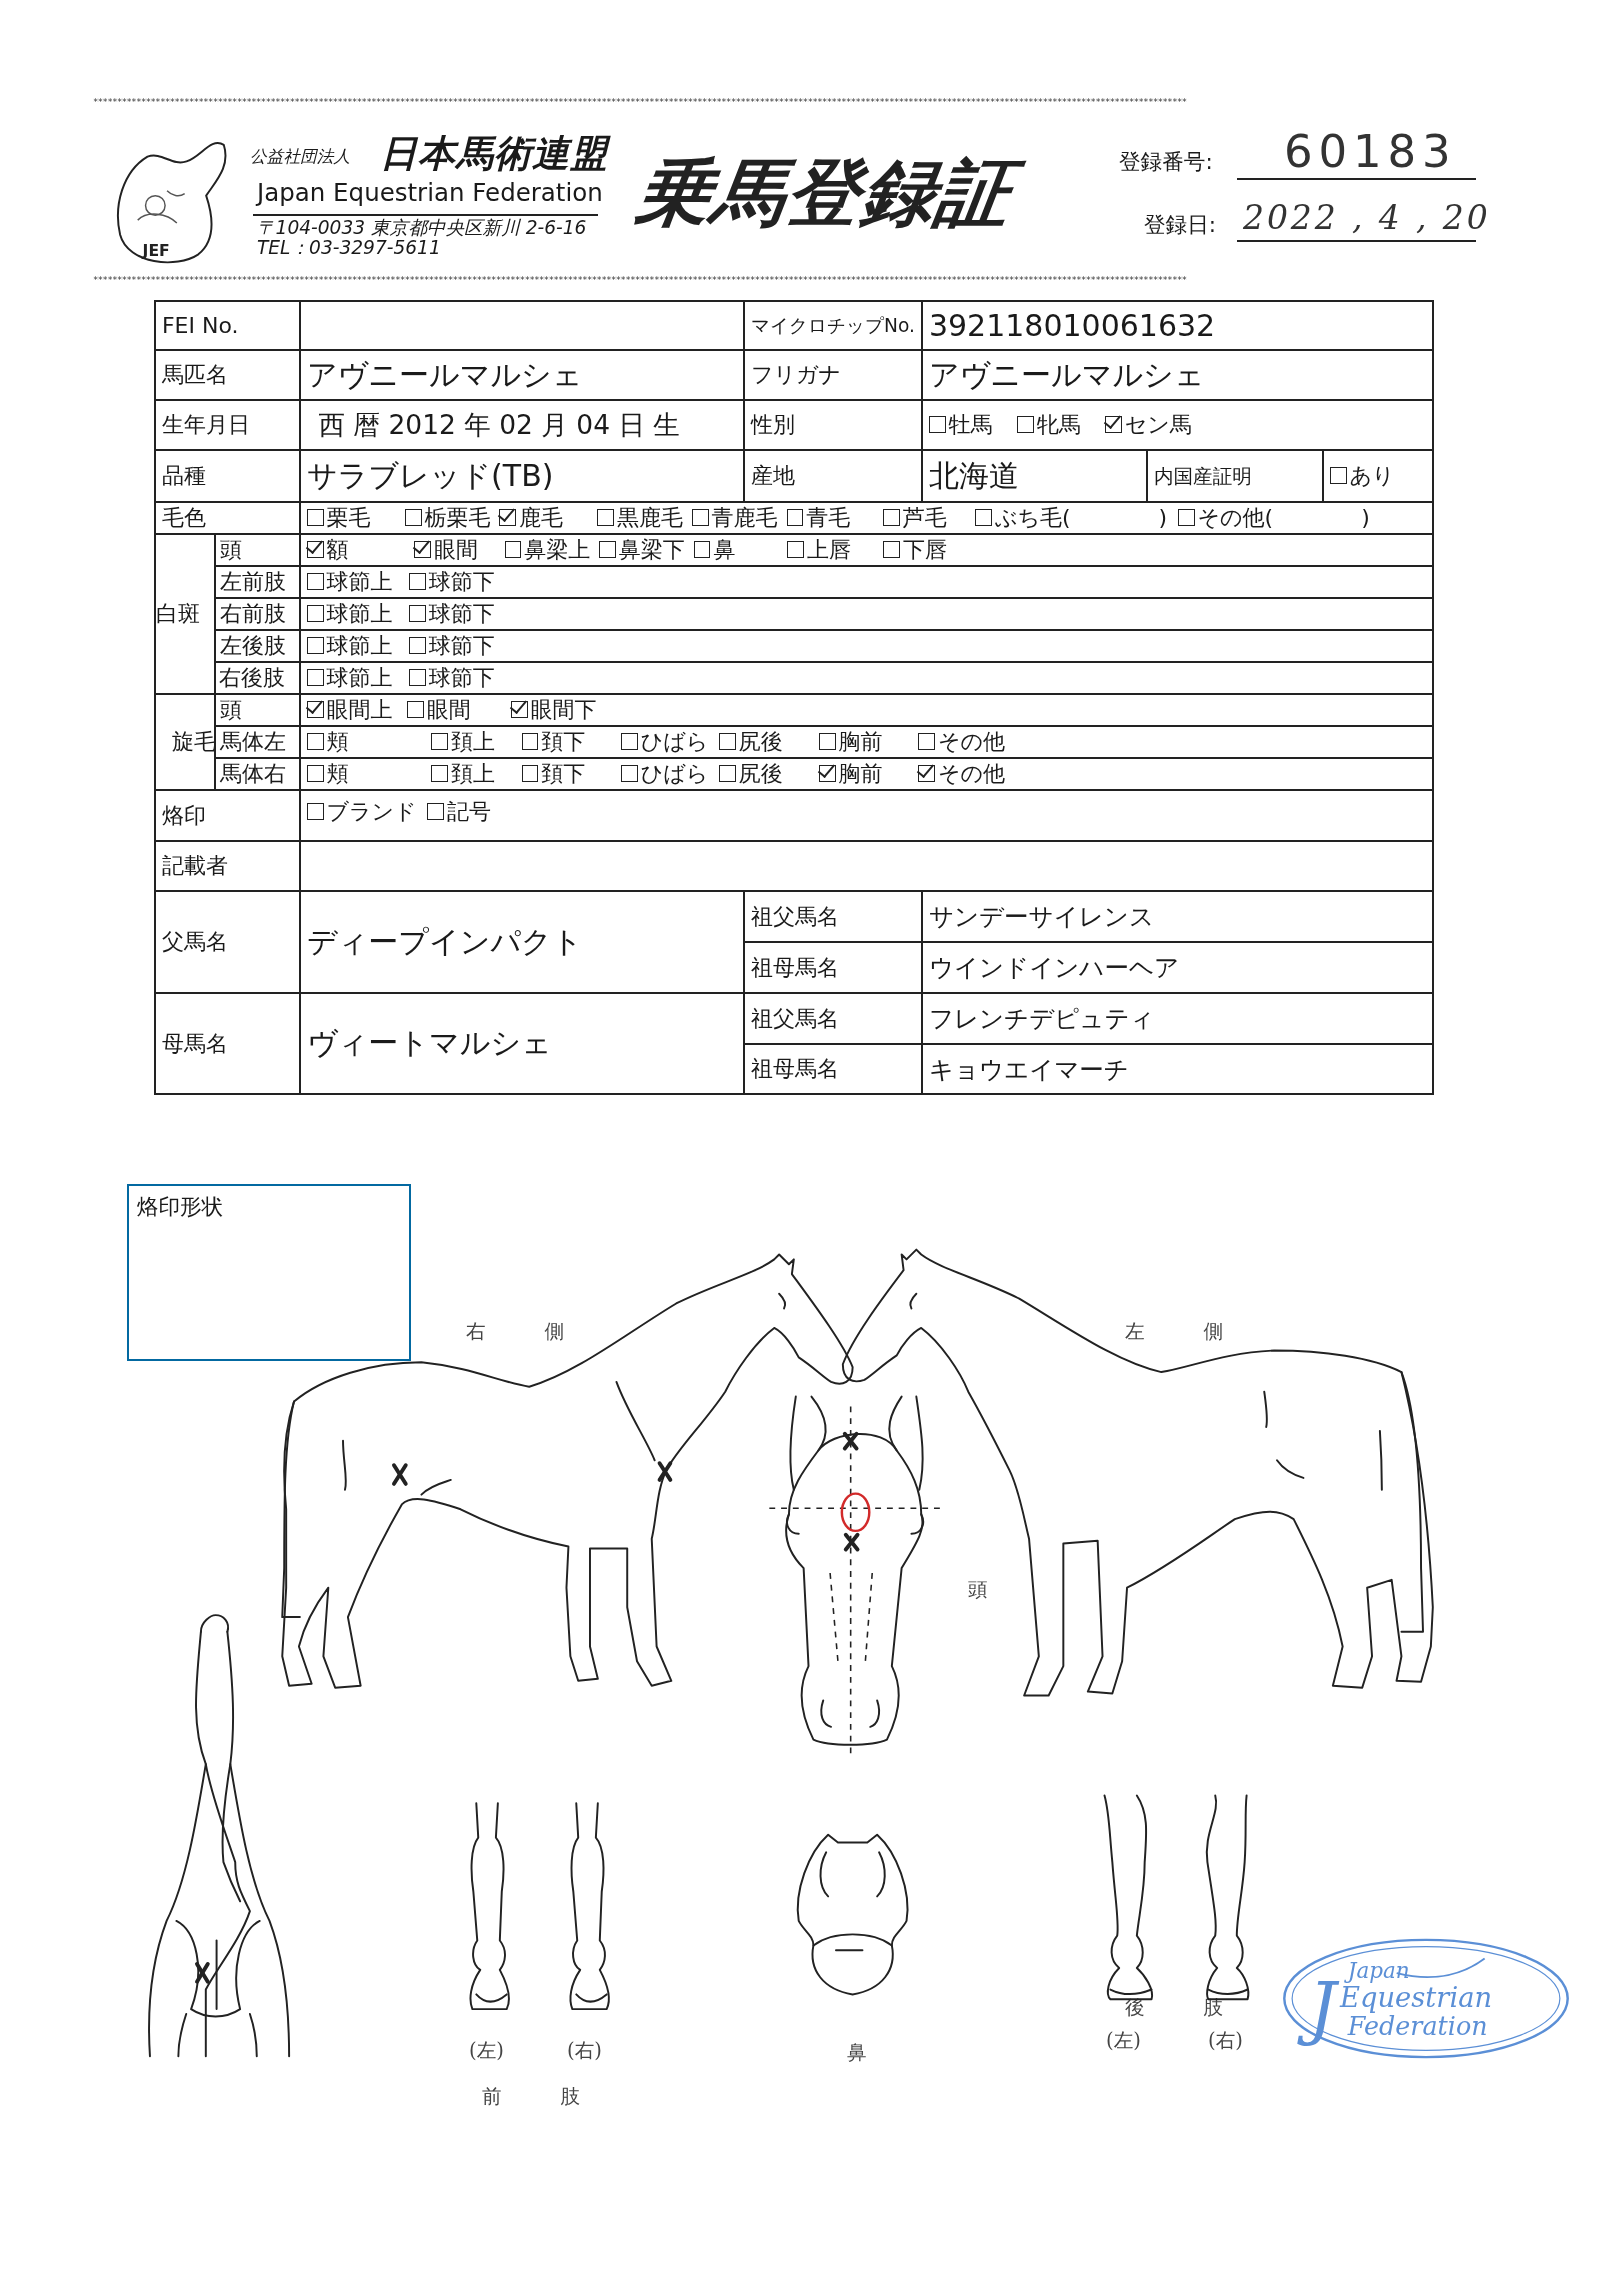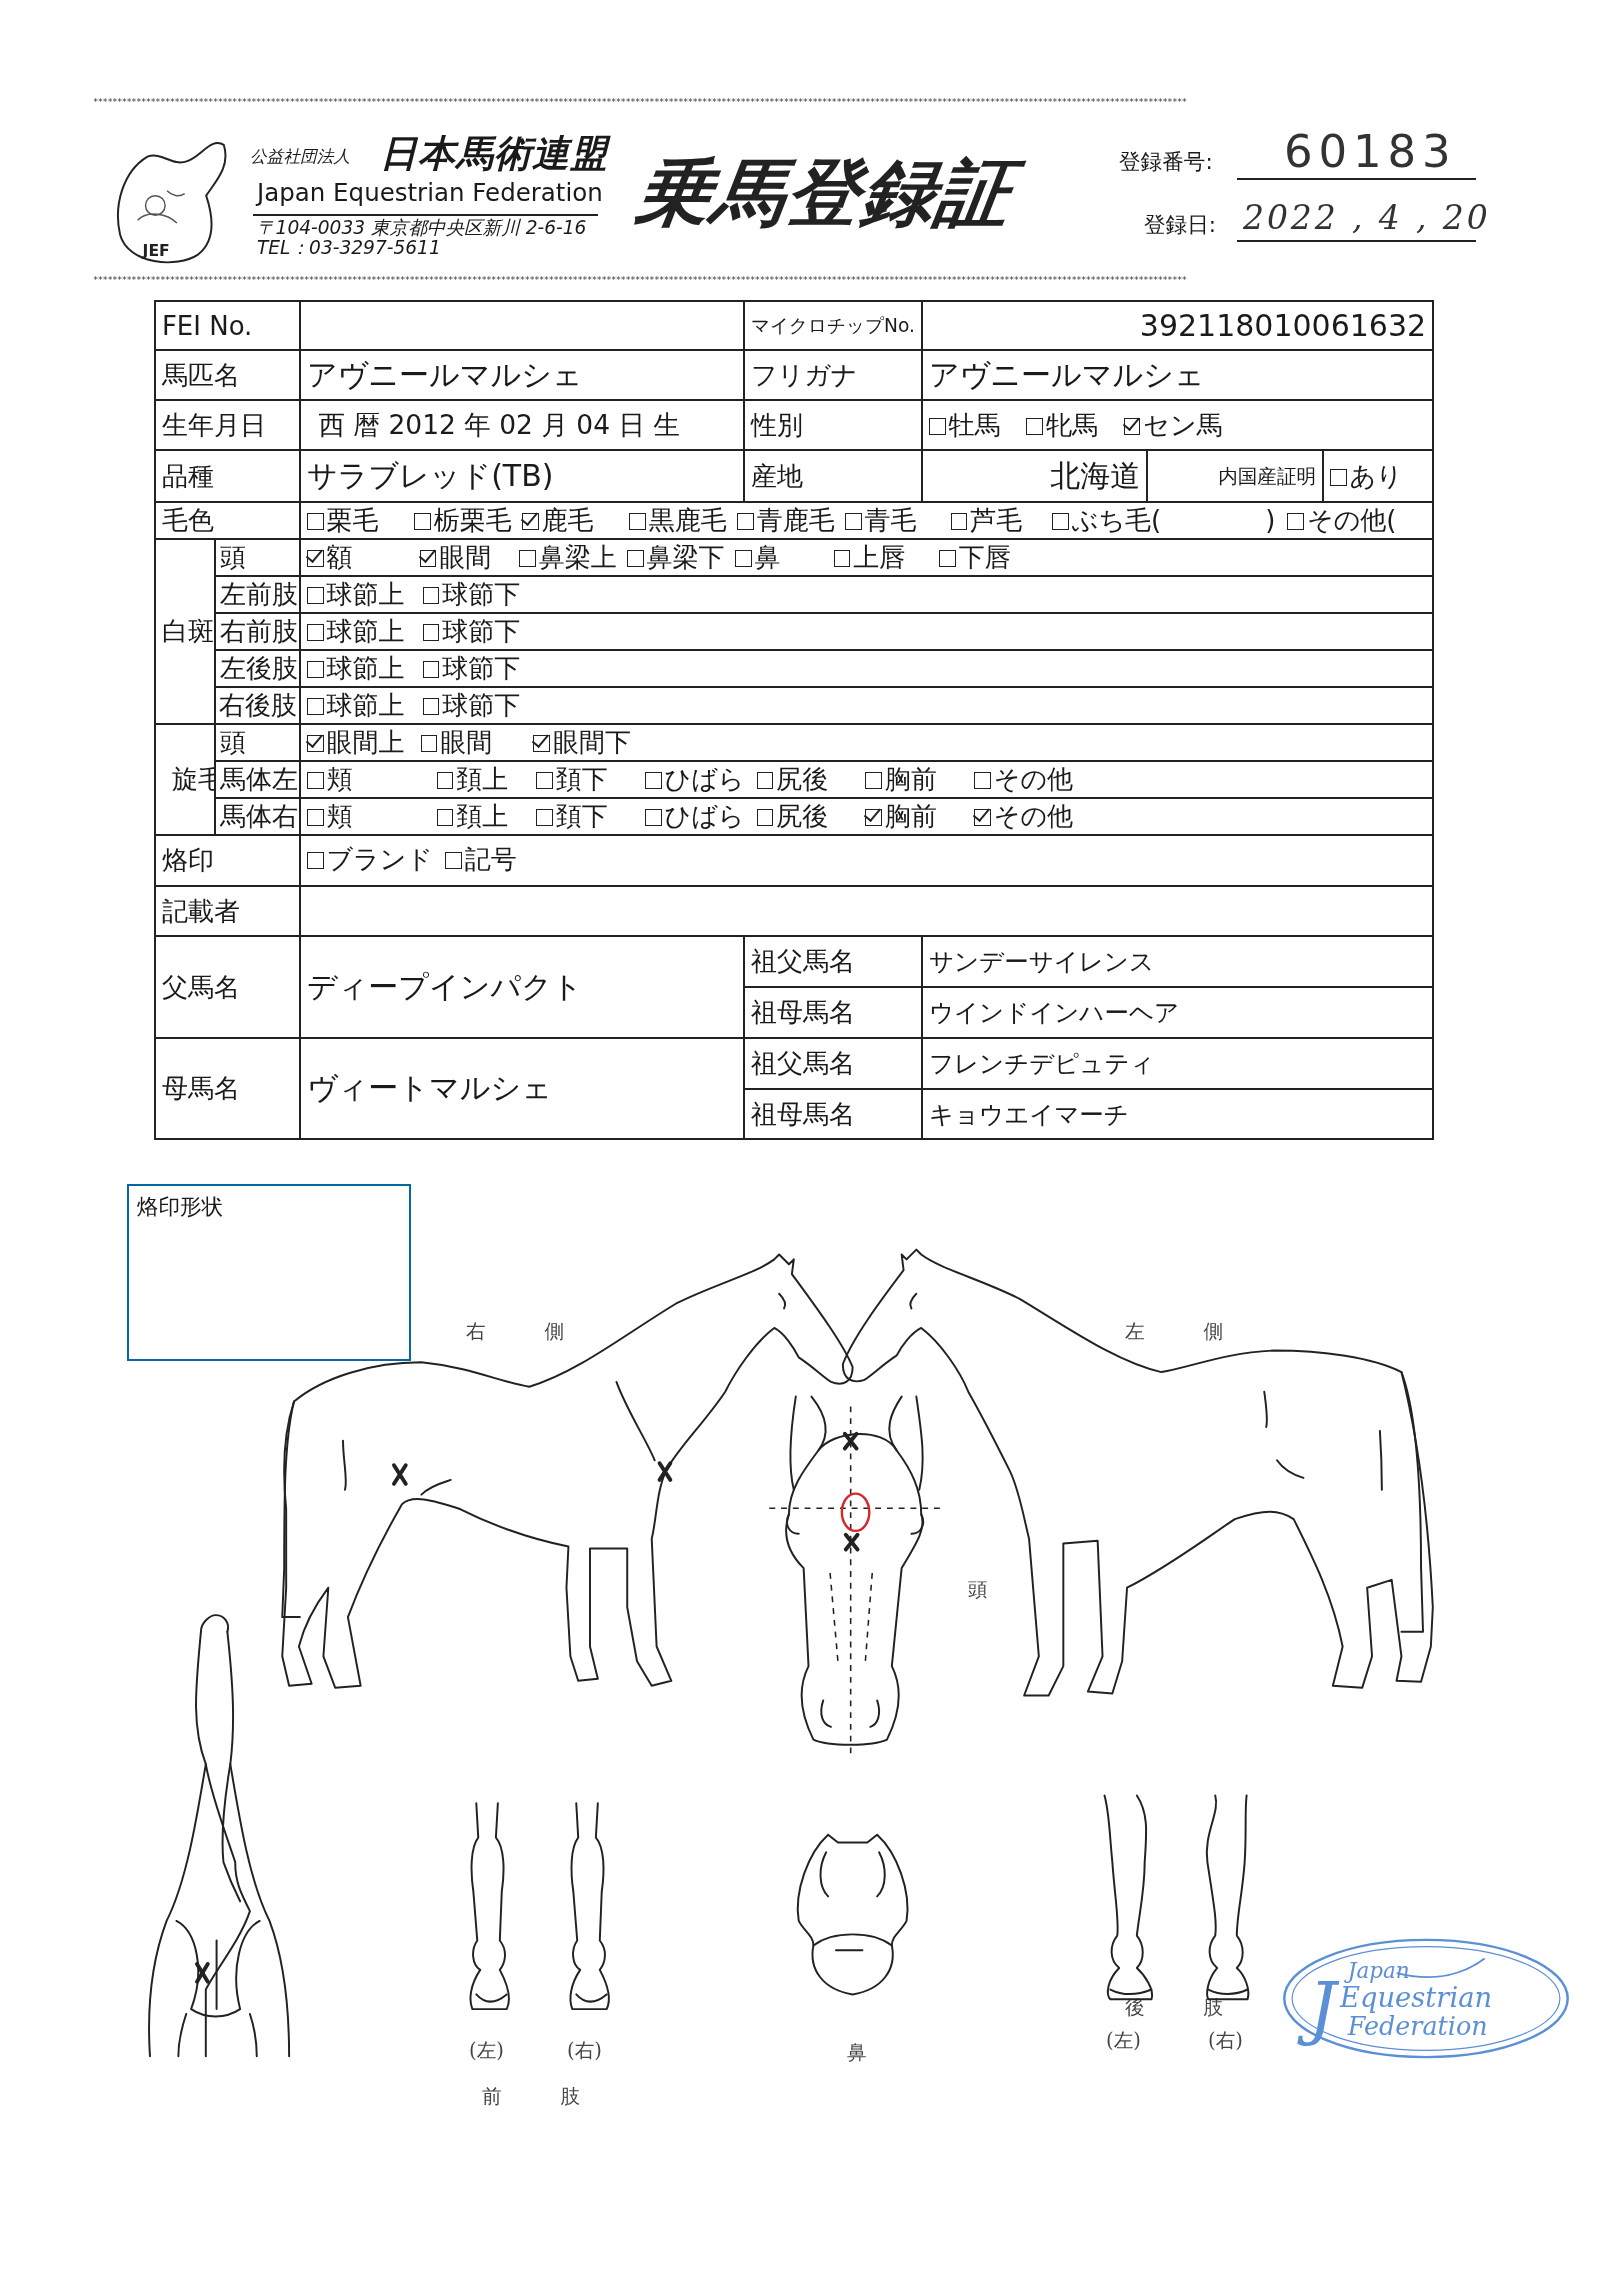--- a/index.html
+++ b/index.html
@@ -18,26 +18,26 @@
                transform:skewX(-8deg); color:#222; }
   .reg-label { font-size:21.6px; }
   .reg-no-label { left:1119px; top:147px; }
   .reg-no { left:1284px; top:125px; font-size:45px; letter-spacing:5.9px; font-family:"DejaVu Sans", sans-serif; color:#333; }
   .reg-no-line { left:1237px; top:178px; width:239px; height:2px; background:#222; }
   .reg-date-label { left:1144px; top:210px; }
   .reg-date { left:1243px; top:198px; font-size:33px; font-style:italic; font-family:"DejaVu Serif", serif; letter-spacing:2.9px; color:#333; }
   .reg-date-line { left:1237px; top:240px; width:239px; height:2px; background:#222; }
 
   table.form { position:absolute; left:154px; top:300px; width:1279px; border-collapse:collapse; table-layout:fixed; }
-  table.form td { border:2px solid #222; padding:0 5.9px; font-size:26px; vertical-align:middle; white-space:nowrap; overflow:hidden; }
+  table.form td { border:2px solid #222; padding:0 5.9px; font-size:22px; vertical-align:middle; white-space:nowrap; overflow:hidden; }
   .big { font-size:30px !important; }
   .chk { display:inline-block; width:14.7px; height:14.7px; border:1.6px solid #222; margin-right:2.9px; position:relative; vertical-align:-1px; }
   .chk.on::after { content:""; position:absolute; left:2px; top:-4.9px; width:6.9px; height:13.7px; border-right:2.9px solid #222; border-bottom:2.9px solid #222; transform:rotate(40deg); }
   .opt { display:inline-block; margin-right:17.6px; }
-  .center { text-align:right; }
+  .center { text-align:left; }
 
   .brand-box { left:127px; top:1184px; width:280px; height:173px; border:2px solid #0369a1; }
   .brand-box span { position:absolute; left:7.8px; top:5.9px; font-size:21.6px; }
   .lbl { font-family:"DejaVu Serif", serif; font-size:19.6px; color:#444; }
   svg .ln { fill:none; stroke:#222; stroke-width:2; stroke-linecap:round; stroke-linejoin:round; }
   svg .dash { fill:none; stroke:#222; stroke-width:1.6; stroke-dasharray:6 6; }
   svg .xm { stroke:#222; stroke-width:4; stroke-linecap:round; }
   .stamp { left:1279px; top:1934px; width:294px; height:129px; }
 </style>
 </head>

